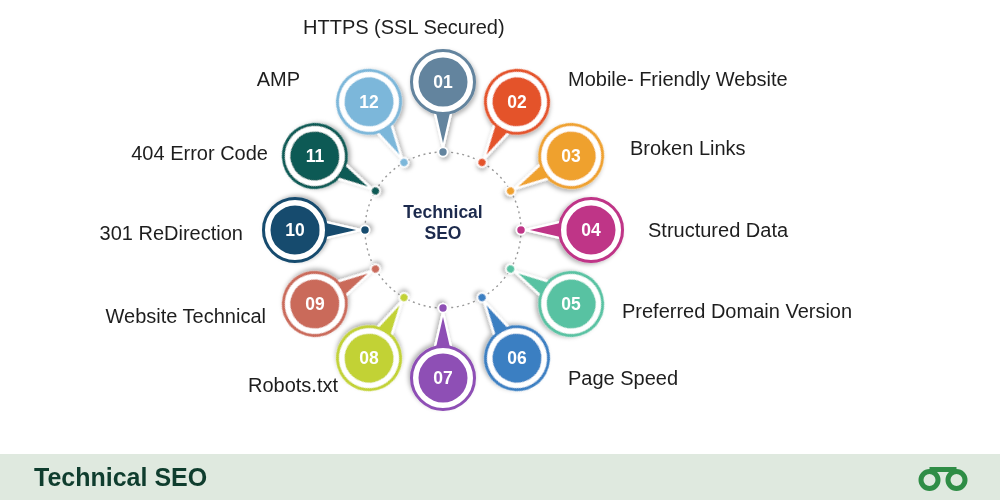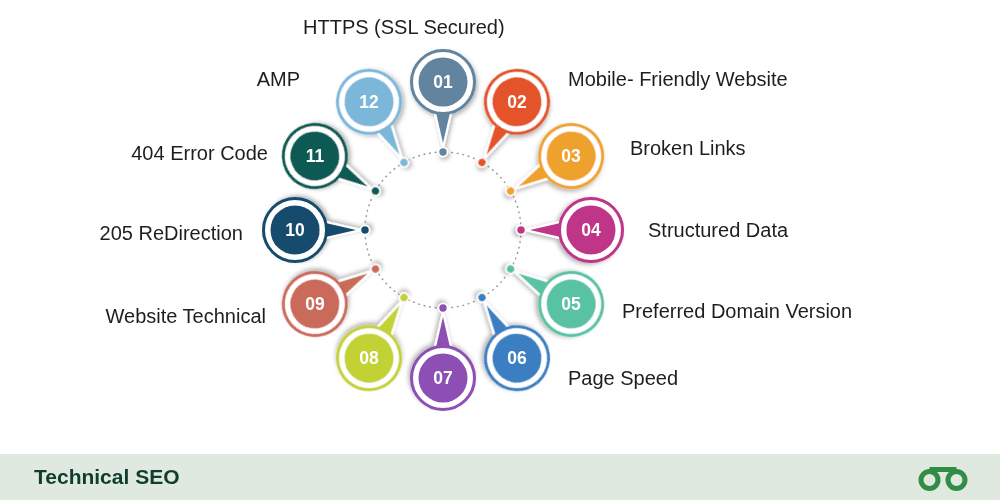--- a/index.html
+++ b/index.html
@@ -13,21 +13,21 @@
   .pin-dot{fill:var(--c);stroke:#ffffff;stroke-width:1.6;}
   .pin-num{fill:#ffffff;font-family:"Liberation Sans","DejaVu Sans",sans-serif;
            font-size:17.5px;font-weight:bold;text-anchor:middle;dominant-baseline:central;}
   .label{position:absolute;font-size:20px;color:#1e1e1e;white-space:nowrap;text-align:right;}
   .label.right{text-align:right;}
   .label.center{text-align:left;}
   .center-text{position:absolute;left:363px;top:202px;width:160px;text-align:center;
                font-weight:bold;font-size:17.5px;line-height:21px;color:var(--c,#1c2a4d);}
   .footer{position:absolute;left:0;bottom:0;width:1000px;height:46px;background:var(--c,#dfe9df);
           display:flex;align-items:center;}
-  .footer-title{margin-left:34px;font-size:21px;font-weight:bold;color:var(--c,#0f3d2e);}
+  .footer-title{margin-left:34px;font-size:25px;font-weight:bold;color:var(--c,#0f3d2e);}
   .footer-logo{position:absolute;right:28px;top:7px;}
   .gfg-ring{fill:none;stroke:var(--c,#2f8d46);stroke-width:5;}
   .gfg-bar{fill:var(--c,#2f8d46);}
 </style>
 </head>
 <body>
 
 <div class="canvas">
 
   <svg class="diagram" width="1000" height="460" viewBox="0 0 1000 460">
@@ -119,29 +119,34 @@
     <text class="pin-num" x="571" y="304">05</text>
     <text class="pin-num" x="517" y="358">06</text>
     <text class="pin-num" x="443" y="378">07</text>
     <text class="pin-num" x="369" y="358">08</text>
     <text class="pin-num" x="315" y="304">09</text>
     <text class="pin-num" x="295" y="230">10</text>
     <text class="pin-num" x="315" y="156">11</text>
     <text class="pin-num" x="369" y="102">12</text>
   </svg>
 
+  <div class="center-text" style="--c: #1c2a4d;">
+    <span>Technical</span><br>
+    <span>SEO</span>
+  </div>
 
   <div class="label center" style="left:303px;top:16px;width:300px;">HTTPS (SSL Secured)</div>
   <div class="label" style="left:568px;top:68px;">Mobile- Friendly Website</div>
   <div class="label" style="left:630px;top:137px;">Broken Links</div>
   <div class="label" style="left:648px;top:219px;">Structured Data</div>
   <div class="label" style="left:622px;top:300px;">Preferred Domain Version</div>
   <div class="label" style="left:568px;top:367px;">Page Speed</div>
+  <div class="label right" style="right:662px;top:374px;">Robots.txt</div>
   <div class="label right" style="right:734px;top:305px;">Website Technical</div>
-  <div class="label right" style="right:757px;top:222px;">205 ReDirection</div>
+  <div class="label right" style="right:757px;top:222px;">301 ReDirection</div>
   <div class="label right" style="right:732px;top:142px;margin-left:12px;">404 Error Code</div>
   <div class="label right" style="right:700px;top:68px;">AMP</div>
 
   <div class="footer" style="--c: #dfe9df;">
     <span class="footer-title" style="--c: #0f3d2e;">Technical SEO</span>
     <svg class="footer-logo" width="58" height="32" viewBox="0 0 58 32" style="--c: #2f8d46;">
       <circle class="gfg-ring" cx="15.5" cy="19" r="8.5"></circle>
       <circle class="gfg-ring" cx="42.5" cy="19" r="8.5"></circle>
       <rect class="gfg-bar" x="15.5" y="6" width="14" height="5"></rect>
       <rect class="gfg-bar" x="28.5" y="6" width="14" height="5"></rect>

